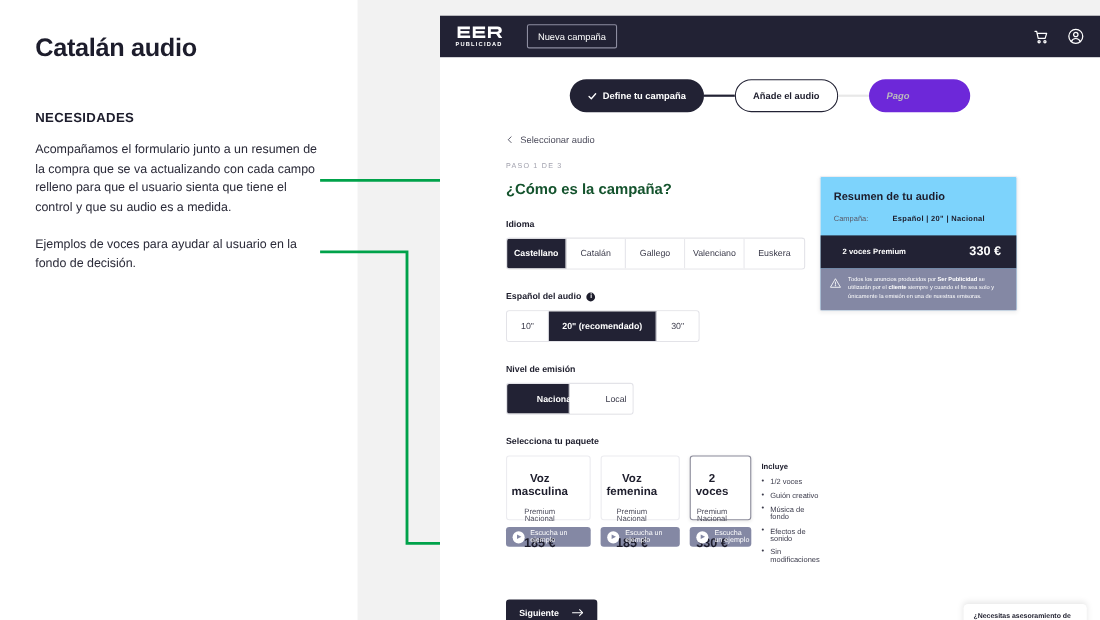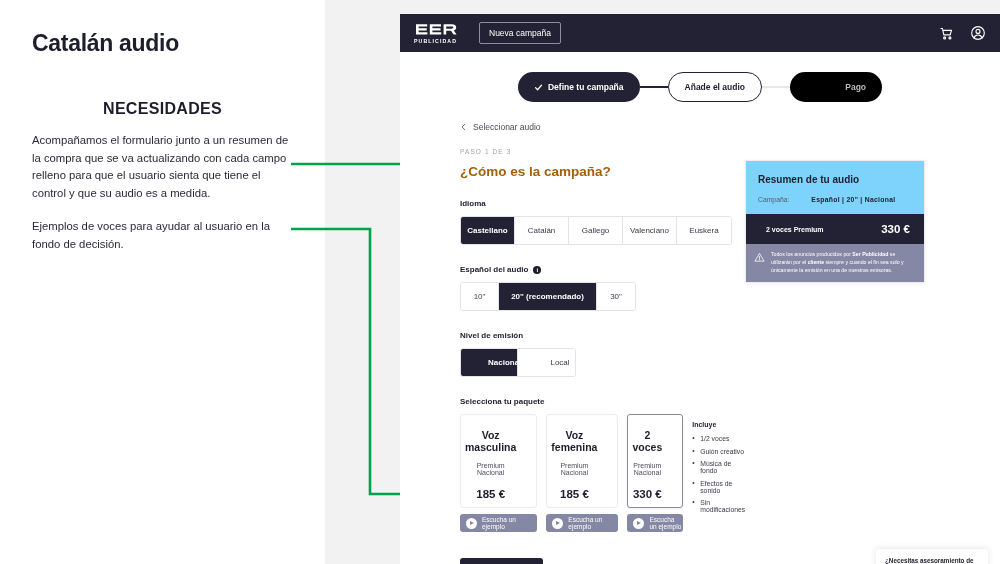--- a/index.html
+++ b/index.html
@@ -16,22 +16,22 @@
     position: absolute; left: 0; top: 0; width: 325px; height: 564px;
     background: #ffffff; padding: 30px 32px 0 32px;
   }
   .left-title {
     font-size: 23px; font-weight: 700; color: #1d1d2c;
     letter-spacing: -0.3px; margin-bottom: 14px;
   }
   .left-sub { font-size: 11.5px; color: #a9a9b4; line-height: 1.45; letter-spacing: 0.2px; }
   .left-sub .l2 { letter-spacing: 0.1px; }
   .left-section-title {
-    font-size: 16px; font-weight: 700; color: #1d1d2c;
-    letter-spacing: 0.3px; margin-top: 43px; margin-bottom: 14px; text-align: center;
+    font-size: 12px; font-weight: 700; color: #1d1d2c;
+    letter-spacing: 0.3px; margin-top: 43px; margin-bottom: 14px;
   }
   .left-para {
     font-size: 11.3px; color: #2a2a38; line-height: 1.55; margin-bottom: 16px;
     max-width: 262px;
   }
 
   
   .callout-svg { position: absolute; left: 0; top: 0; width: 1000px; height: 564px; pointer-events: none; }
 
   
@@ -60,44 +60,44 @@
   .header-icons { margin-left: auto; display: flex; align-items: center; gap: 16px; }
   .header-icons svg { display: block; }
 
   
   .stepper {
     display: flex; align-items: center; justify-content: center;
     margin-top: 20px;
   }
   .pill {
     height: 30px; border-radius: 16px; display: flex; align-items: center;
-    justify-content: flex-end; font-size: 8.5px; font-weight: 700; padding: 0 16px;
+    justify-content: space-between; font-size: 8.5px; font-weight: 700; padding: 0 16px;
     white-space: nowrap;
   }
   .pill-done { background: #222234; color: #ffffff; min-width: 92px; gap: 5px; }
   .pill-done svg { display: block; }
   .pill-active { background: #ffffff; color: #1d1d2c; border: 1.6px solid #222234; min-width: 92px; }
-  .pill-disabled { background: #000000; color: #bcbcbc; min-width: 92px; font-weight: 700; }
+  .pill-disabled { background: #6d28d9; color: #bcbcbc; min-width: 92px; font-weight: 700; font-style: italic; }
   .connector { width: 28px; height: 2px; background: #222234; }
   .connector-dim { width: 28px; height: 1.5px; background: #e8e8e8; }
 
   
   .back-link {
     display: flex; align-items: center; gap: 6px; margin: 20px 0 0 60px;
     font-size: 8.5px; color: #4a4a5a;
   }
   .back-link svg { display: block; }
 
   
   .app-body { display: flex; padding: 16px 0 0 0; }
   .form-col { width: 330px; padding-left: 60px; }
   .side-col { width: 210px; padding-left: 15px; padding-top: 12px; }
 
   .paso-label { font-size: 6.5px; color: #a2a2ae; letter-spacing: 1.1px; margin-bottom: 9px; }
-  .form-title { font-size: 13.5px; font-weight: 700; color: #a16207; margin-bottom: 20px; }
+  .form-title { font-size: 13.5px; font-weight: 700; color: #14532d; margin-bottom: 20px; }
   .field-label { font-size: 8px; font-weight: 700; color: #1d1d2c; margin-bottom: 8px; display: flex; align-items: center; gap: 5px; }
   .info-dot {
     width: 8px; height: 8px; border-radius: 50%; background: #1d1d2c; color: #fff;
     font-size: 6px; display: inline-flex; align-items: center; justify-content: center;
     font-weight: 700; line-height: 1;
   }
 
   .segmented { display: flex; border: 1px solid #e3e3e8; border-radius: 3px; overflow: hidden; width: fit-content; margin-bottom: 20px; }
   .seg {
     font-size: 8px; padding: 9px 0; text-align: center; background: #ffffff;
@@ -109,21 +109,21 @@
   .seg-dur-a { width: 38px; }
   .seg-dur-b { width: 98px; }
   .seg-dur-c { width: 38px; }
   .seg-lvl { width: 57px; padding-left: 27px; }
 
   
   .pkg-row { display: flex; gap: 9px; margin-top: 2px; }
   .pkg-col { width: 84px; }
   .pkg-card {
     background: #ffffff; border: 1px solid #ececf0; border-radius: 3px;
-    padding: 14px 20px 16px 4px; text-align: center; height: 94px;
+    padding: 14px 20px 16px 4px; text-align: center; height: 59px;
   }
   .pkg-card.sel { border: 1.4px solid #8a8a99; box-shadow: 0 1px 3px rgba(0,0,0,.07); }
   .pkg-name { font-size: 10.5px; font-weight: 700; color: #1d1d2c; margin-bottom: 9px; }
   .pkg-tier { font-size: 7px; color: #4d4d5c; margin-bottom: 12px; }
   .pkg-price { font-size: 11.5px; font-weight: 700; color: #1d1d2c; }
   .pkg-listen {
     margin-top: 6px; background: #8488a4; border-radius: 3px; height: 18px;
     display: flex; align-items: center; gap: 5px; padding-left: 6px;
     color: #ffffff; font-size: 6.5px;
   }

